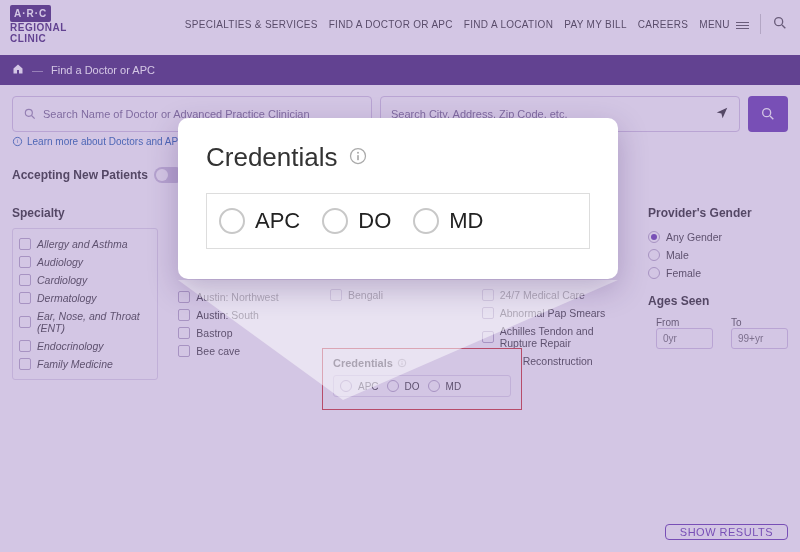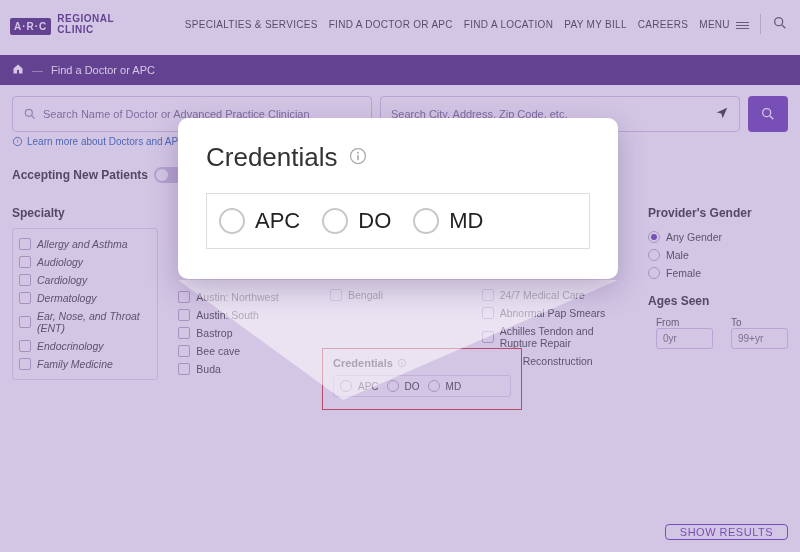--- a/index.html
+++ b/index.html
@@ -3,21 +3,21 @@
 <meta charset="utf-8">
 <style>
   * { box-sizing: border-box; margin: 0; padding: 0; }
   html, body { width: 800px; height: 552px; overflow: hidden; font-family: Arial, Helvetica, sans-serif; }
   body { position: relative; }
 
   .page { width: 800px; height: 552px; background: #fff; position: relative; }
 
   
   .top-header { position: absolute; top: 0; left: 0; right: 0; height: 48px; display: flex; align-items: center; padding: 0 12px 0 10px; }
-  .logo { display: flex; align-items: flex-end; gap: 6px; color: #4a2b7a; font-weight: 700; }
+  .logo { display: flex; align-items: flex-start; color: #4a2b7a; font-weight: 700; flex-direction: column; }
   .logo-badge { background: #4a2b7a; color: #fff; font-size: 10px; letter-spacing: 1px; padding: 3px 4px; border-radius: 2px; }
   .logo-text { font-size: 10px; line-height: 11px; font-weight: 700; letter-spacing: 0.5px; }
   .nav { margin-left: auto; display: flex; align-items: center; gap: 11px; font-size: 10px; color: #3a3a3a; letter-spacing: 0.3px; }
   .nav-item { cursor: pointer; }
   .menu-hamburger { width: 13px; height: 9px; display:inline-block; vertical-align: middle; margin-left: 3px; }
   .menu-hamburger span { display:block; height:1.5px; background:#555; margin:1.5px 0; }
   .nav-divider { width: 1px; height: 20px; background: #ccc; }
   .search-glass { cursor: pointer; }
 
   
@@ -204,24 +204,20 @@
           <span class="chk"></span>
           <span>Austin: South</span>
         </div>
       <div class="opt">
           <span class="chk"></span>
           <span>Bastrop</span>
         </div>
       <div class="opt">
           <span class="chk"></span>
           <span>Bee cave</span>
-        </div>
-      <div class="opt">
-          <span class="chk"></span>
-          <span>Buda</span>
         </div>
     </div>
 
     <div class="col" style="flex:0.9; padding-top:80px">
       <div class="opt">
           <span class="chk"></span>
           <span>Bengali</span>
         </div>
     </div>
 

